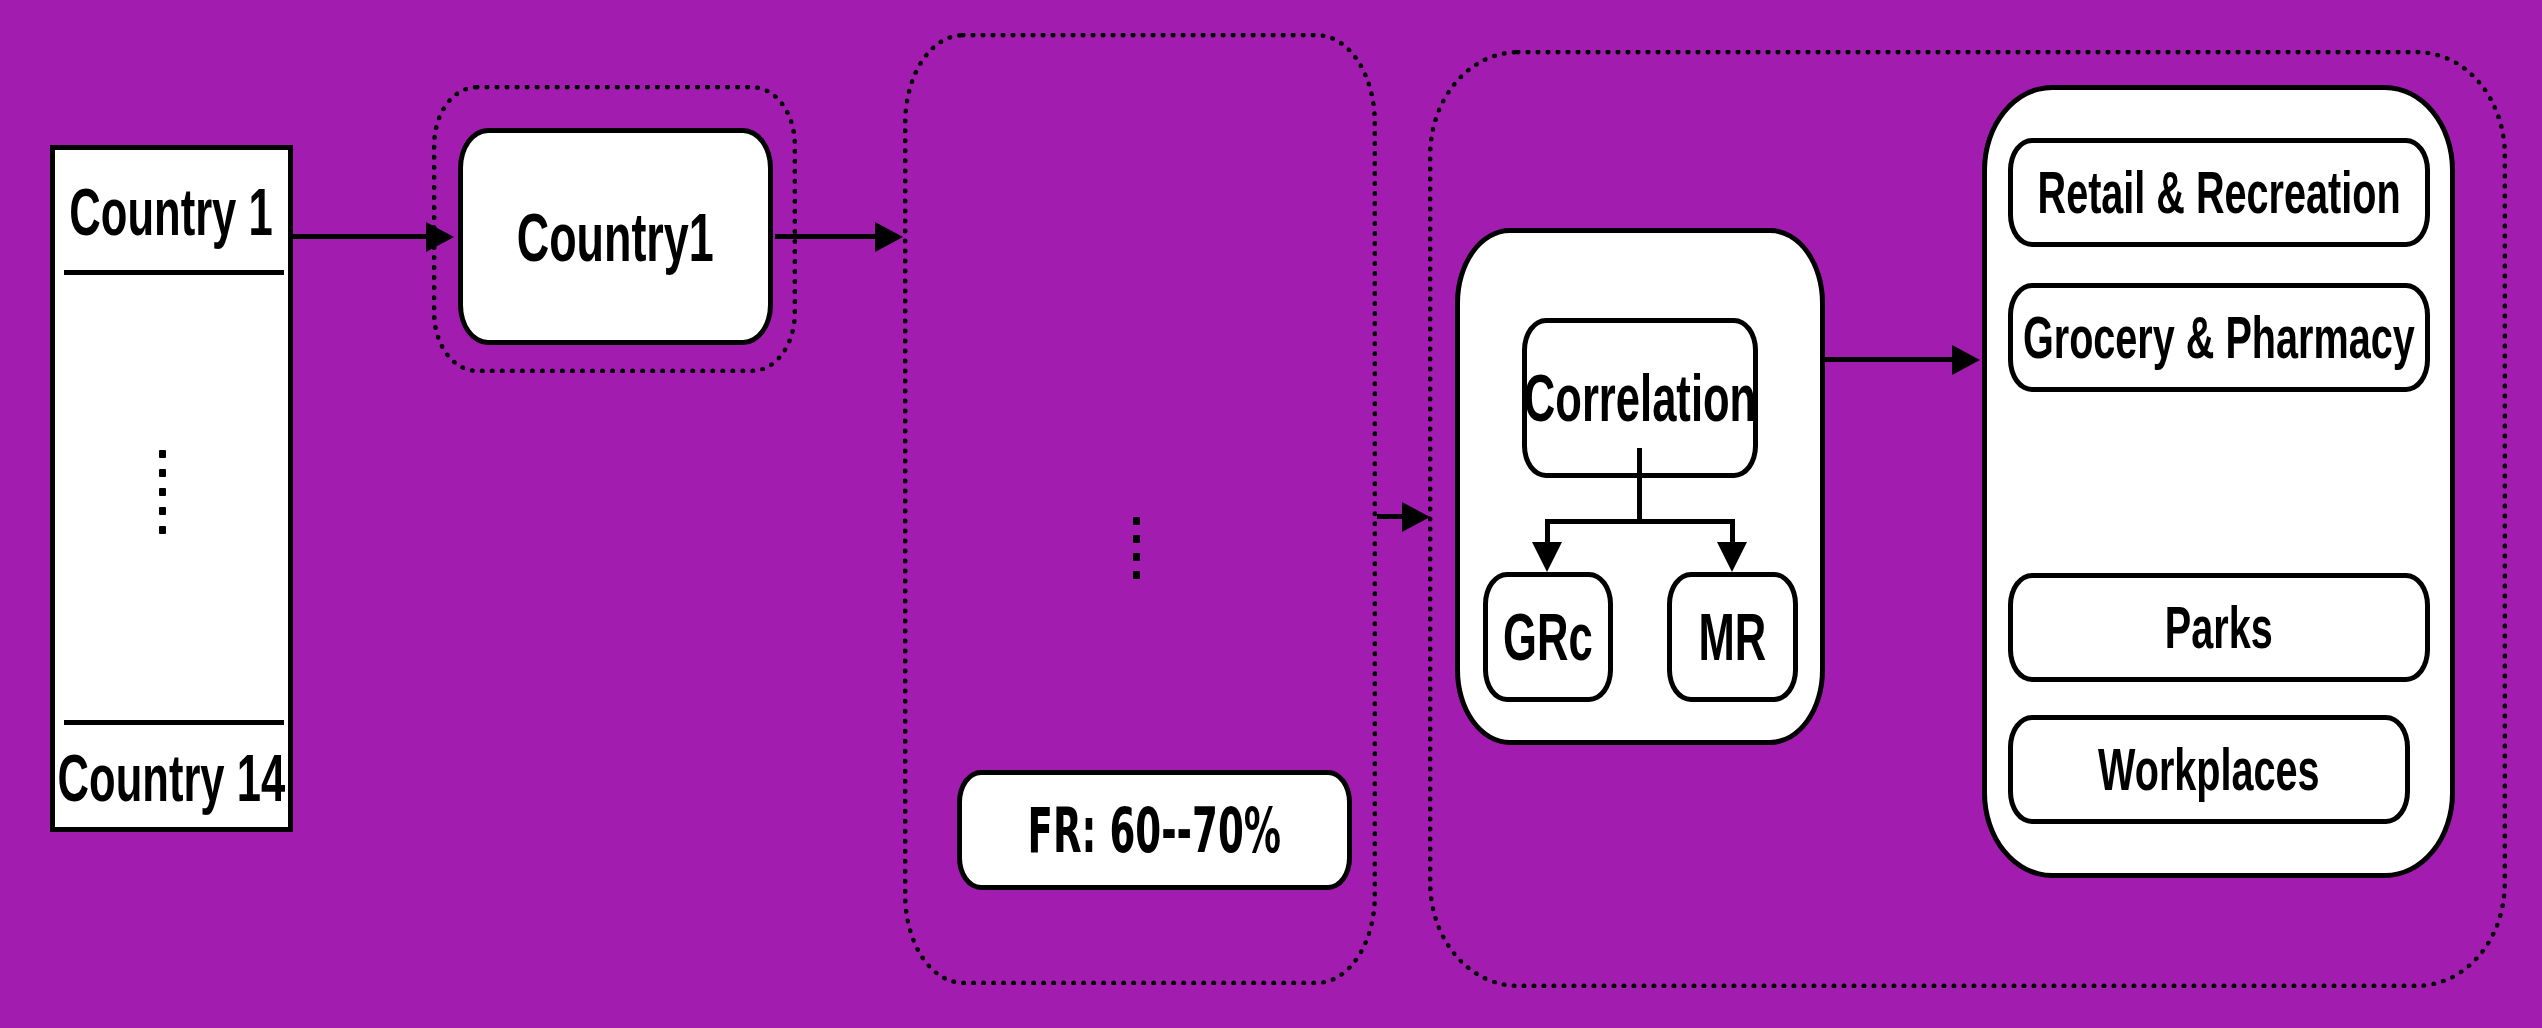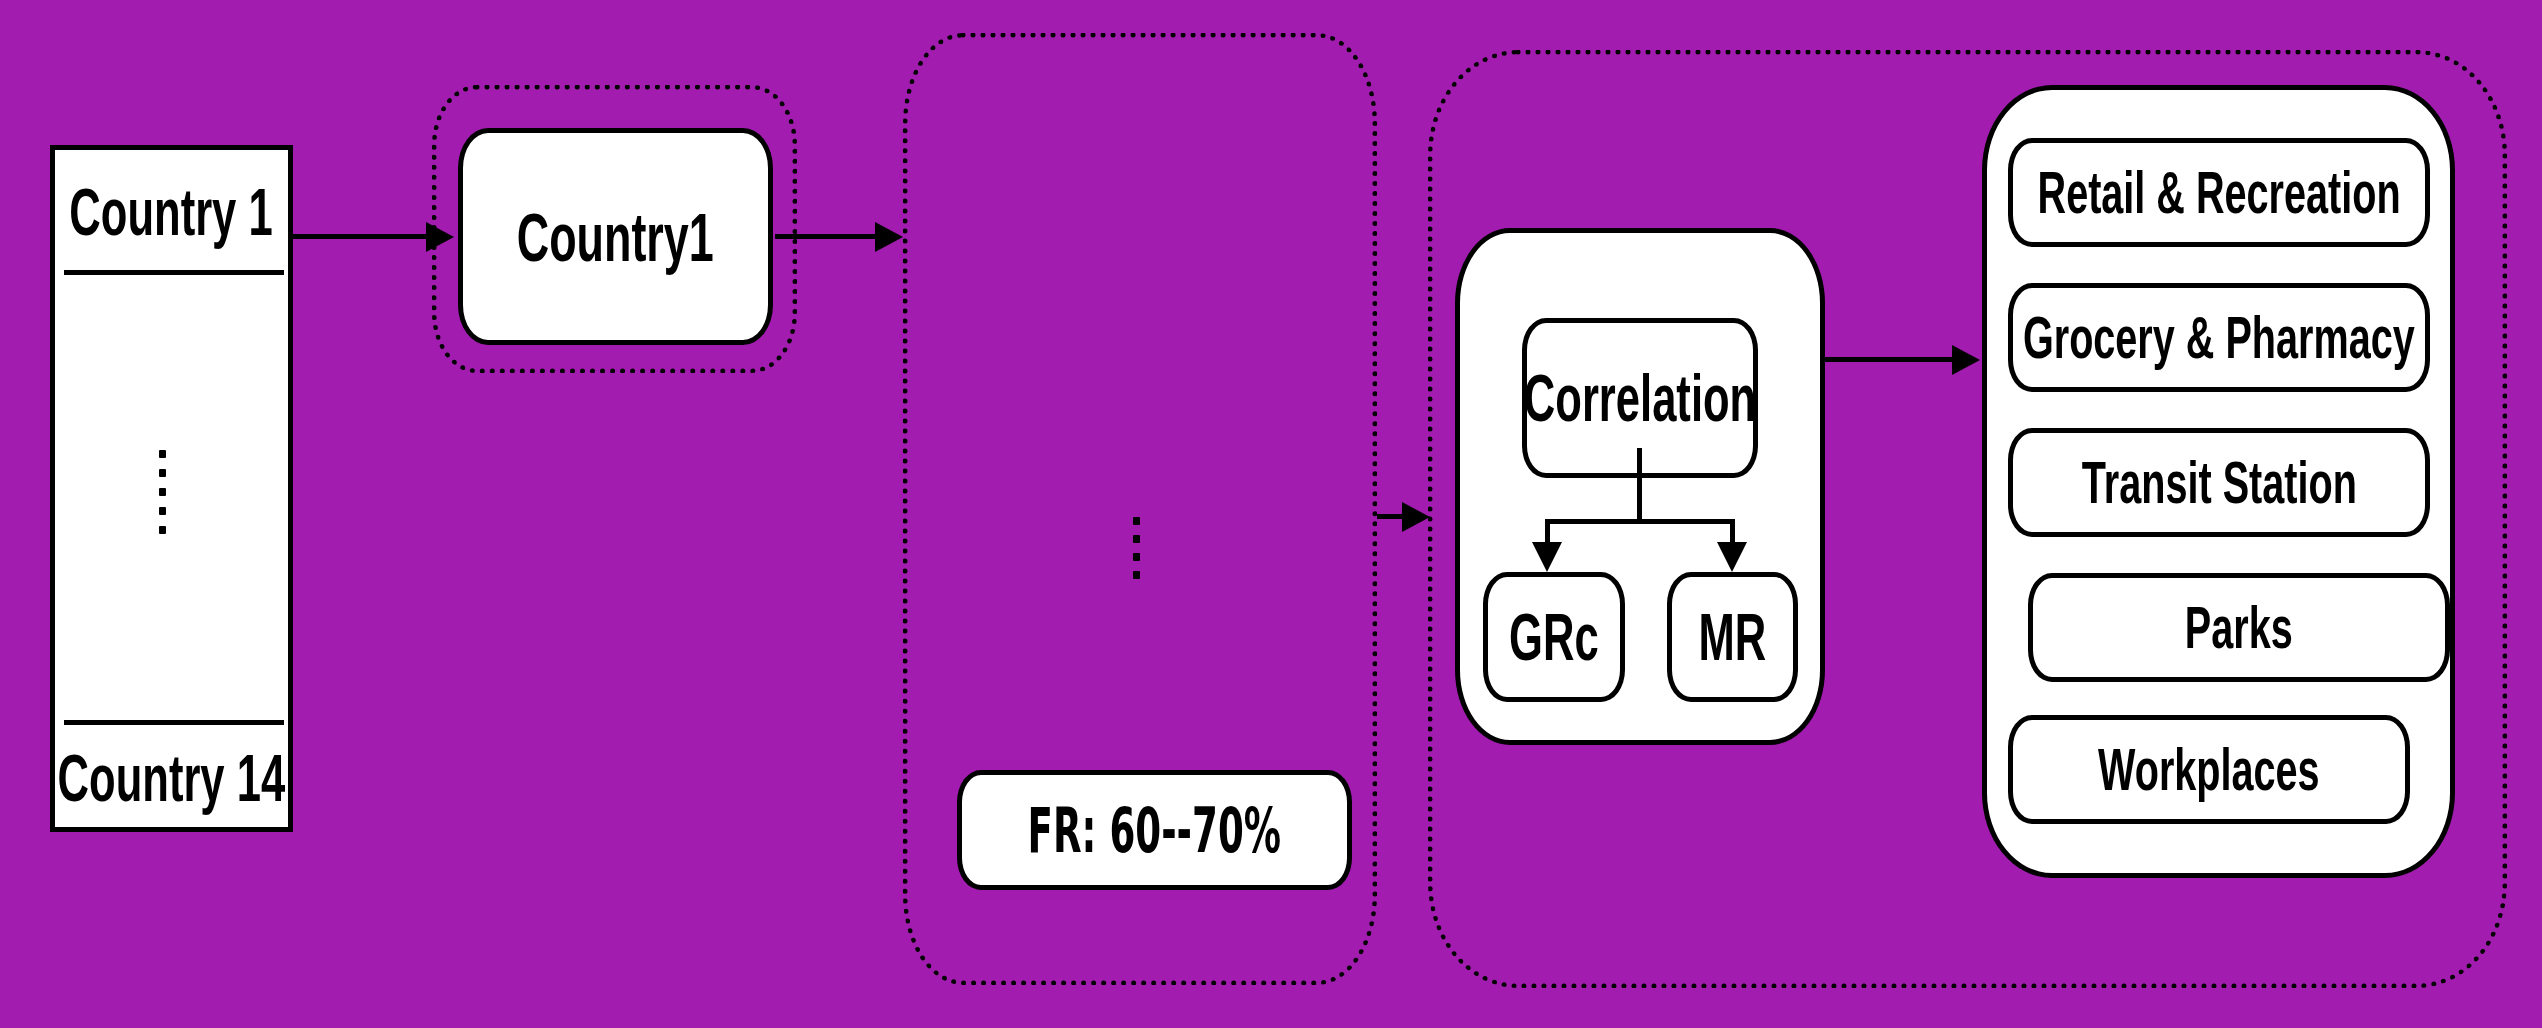--- a/index.html
+++ b/index.html
@@ -97,41 +97,38 @@
     <span class="lbl lbl-corr">Correlation</span>
   </div>
 
   <div class="vline" style="left:1637px; top:448px; height:75px;"></div>
   <div class="hline" style="left:1545px; top:519px; width:190px;"></div>
   <div class="vline" style="left:1545px; top:519px; height:25px;"></div>
   <div class="head-down" style="left:1532px; top:542px;"></div>
   <div class="vline" style="left:1730px; top:519px; height:25px;"></div>
   <div class="head-down" style="left:1717px; top:542px;"></div>
 
-  <div class="abs solidbox" style="left:1483px; top:572px; width:142px; height:130px; border-radius:24px / 32px;">
+  <div class="abs solidbox" style="left:1483px; top:572px; width:130px; height:130px; border-radius:24px / 32px;">
     <span class="lbl lbl-small">GRc</span>
   </div>
   <div class="abs solidbox" style="left:1667px; top:572px; width:131px; height:130px; border-radius:24px / 32px;">
     <span class="lbl lbl-small">MR</span>
   </div>
 
   <div class="hline" style="left:1825px; top:357px; width:127px;"></div>
   <div class="head-right" style="left:1952px; top:345px;"></div>
 
   <div class="abs solidbox" style="left:1982px; top:85px; width:473px; height:793px; border-radius:70px / 85px;"></div>
 
   <div class="abs solidbox" style="left:2008px; top:138px; width:422px; height:109px; border-radius:24px / 32px;">
     <span class="lbl lbl-cat">Retail &amp; Recreation</span>
   </div>
   <div class="abs solidbox" style="left:2008px; top:283px; width:422px; height:109px; border-radius:24px / 32px;">
     <span class="lbl lbl-cat">Grocery &amp; Pharmacy</span>
   </div>
-  <div class="abs solidbox" style="left:2008px; top:428px; width:422px; height:109px; border-radius:24px / 32px;">
-    <span class="lbl lbl-cat">Transit Station</span>
-  </div>
-  <div class="abs solidbox" style="left:2008px; top:573px; width:422px; height:109px; border-radius:24px / 32px;margin-left:20px;">
+  <div class="abs solidbox" style="left:2008px; top:573px; width:422px; height:109px; border-radius:24px / 32px;">
     <span class="lbl lbl-cat">Parks</span>
   </div>
   <div class="abs solidbox" style="left:2008px; top:715px; width:402px; height:109px; border-radius:24px / 32px;text-align:right;">
     <span class="lbl lbl-cat">Workplaces</span>
   </div>
 
 </div>
 
 </body></html>

